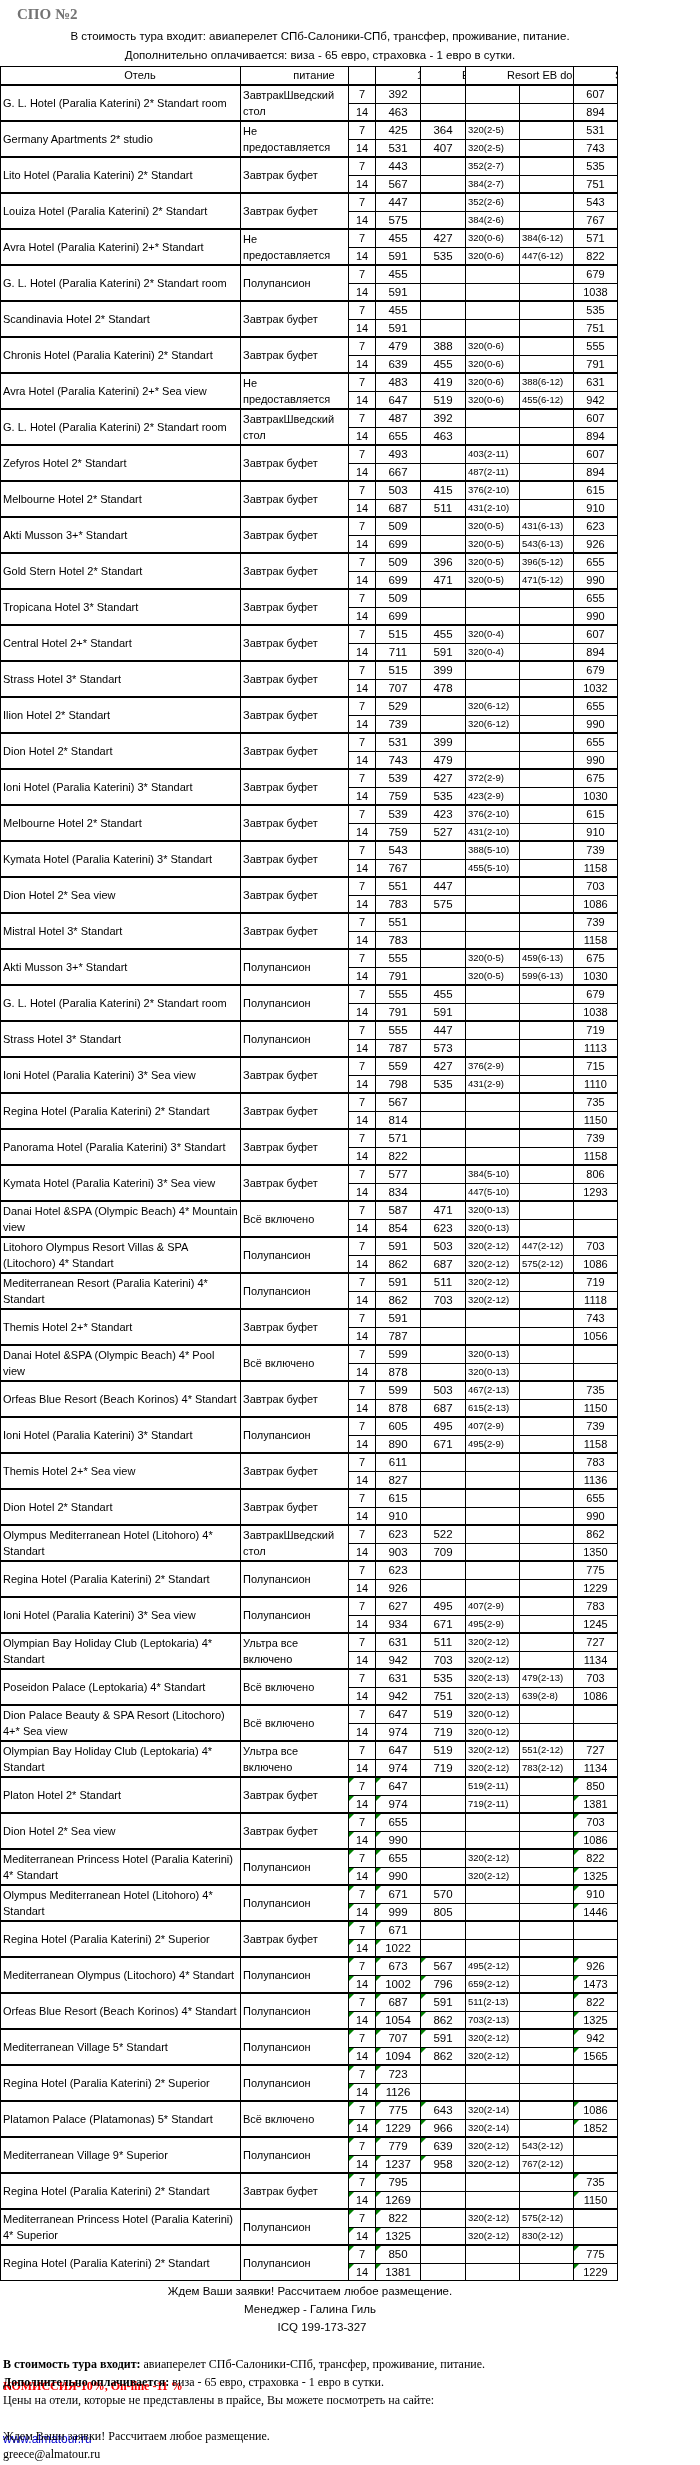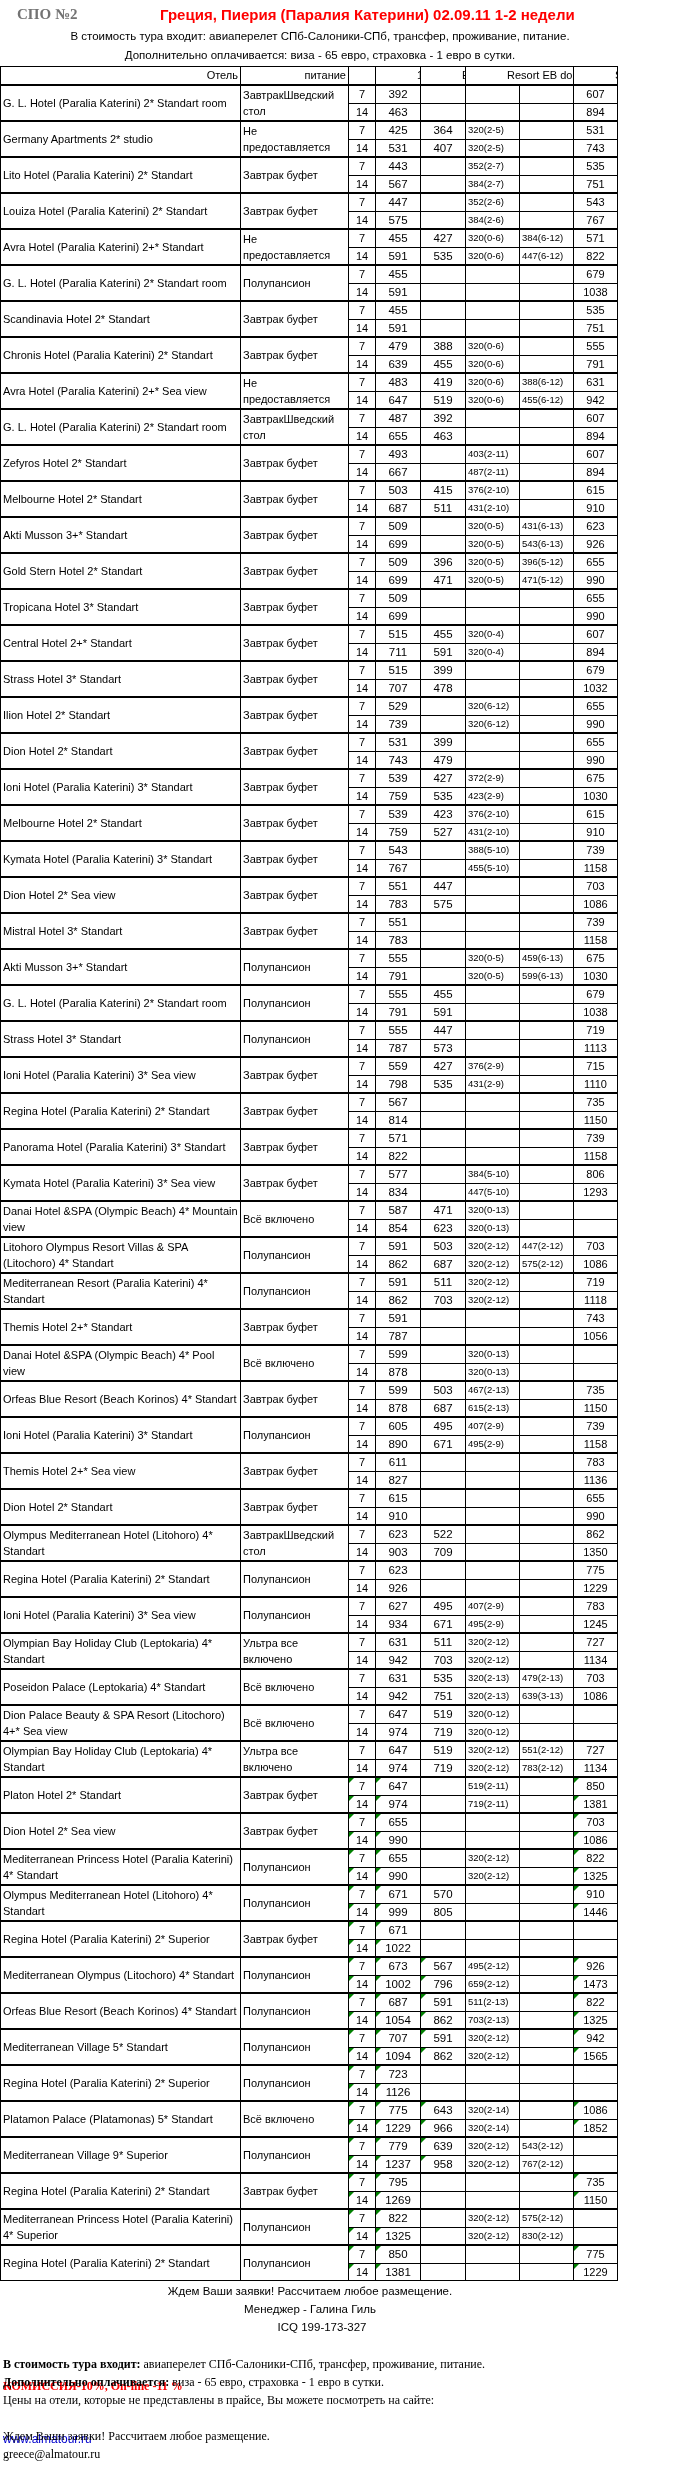--- a/index.html
+++ b/index.html
@@ -4,42 +4,41 @@
 <style>
   html, body { margin: 0; padding: 0; background: #ffffff; }
   body { width: 700px; height: 2465px; position: relative; font-family: "Liberation Sans", sans-serif; color: #000; overflow: hidden; }
   .title-row { position: absolute; top: 6px; left: 0; width: 700px; height: 22px; }
   .title-left { position: absolute; left: 17px; top: 0; font-size: 15px; font-weight: bold; color: #737373; font-family: Liberation Serif, serif; }
   .title-right { position: absolute; left: 160px; top: 0; font-size: 15px; font-weight: bold; color: #ff0000; }
   .sub1 { position: absolute; top: 30px; left: 0; width: 640px; text-align: center; font-size: 11.5px; }
   .sub2 { position: absolute; top: 49px; left: 0; width: 640px; text-align: center; font-size: 11.5px; }
   table.prices { position: absolute; top: 66px; left: 0; border-collapse: collapse; table-layout: fixed; width: 617px; }
   table.prices td, table.prices th { border: 1px solid #000; padding: 0 2px; font-size: 11px; line-height: 16.5px; height: 16.5px; font-weight: normal; overflow: hidden; white-space: nowrap; }
-  table.prices th { text-align: right; height: 17px; padding-left: 41px; }
+  table.prices th { text-align: center; height: 17px; padding-left: 41px; }
   table.prices td.hotel { white-space: normal; line-height: 16.5px; vertical-align: middle; border-right: 1px solid #000; }
   table.prices td.meal { white-space: normal; line-height: 16.5px; vertical-align: middle; }
   table.prices td.n { text-align: center; }
   table.prices td.num { text-align: center; font-size: 11.5px; }
   table.prices td.child { text-align: left; font-size: 9.5px; }
   table.prices td.single { text-align: center; }
   table.prices tr.grp-start td { border-top: 2px solid #000; }
   table.prices td.mark { position: relative; }
   table.prices td.mark::before { content: ""; position: absolute; left: 0; top: 0; width: 0; height: 0; border-top: 5px solid #008000; border-right: 5px solid transparent; }
   .foot-center { position: absolute; left: 0; width: 620px; text-align: center; font-size: 11.5px; }
   .foot-left { position: absolute; left: 3px; font-family: "Liberation Serif", serif; font-size: 12px; }
   .red-bold { color: #ff0000; font-weight: bold; }
   .link { color: #0000cc; font-family: "Liberation Sans", sans-serif; }
   b { font-weight: bold; }
 </style>
 </head>
 <body>
 
 <div class="title-row">
   <span class="title-left">СПО №2</span>
-  <span class="title-right">Греция, Пиерия (Паралия Катерини) 02.09.11 1-2 недели</span>
 </div>
 <div class="sub1">В стоимость тура входит: авиаперелет СПб-Салоники-СПб, трансфер, проживание, питание.</div>
 <div class="sub2">Дополнительно оплачивается: виза - 65 евро, страховка - 1 евро в сутки.</div>
 
 <table class="prices">
   <colgroup>
     <col style="width:240px">
     <col style="width:108px">
     <col style="width:27px">
     <col style="width:45px">
@@ -860,21 +859,21 @@
         <td class="num">535</td>
         <td class="child">320(2-13)</td>
         <td class="child">479(2-13)</td>
         <td class="single">703</td>
       </tr>
       <tr>
         <td class="n">14</td>
         <td class="num">942</td>
         <td class="num">751</td>
         <td class="child">320(2-13)</td>
-        <td class="child">639(3-13)</td>
+        <td class="child">639(2-8)</td>
         <td class="single">1086</td>
       </tr>
       <tr class="grp-start">
         <td rowspan="2" class="hotel">Dion Palace Beauty &amp; SPA Resort (Litochoro) 4+* Sea view</td>
         <td rowspan="2" class="meal">Всё включено</td>
         <td class="n">7</td>
         <td class="num">647</td>
         <td class="num">519</td>
         <td class="child">320(0-12)</td>
         <td class="child"></td>

